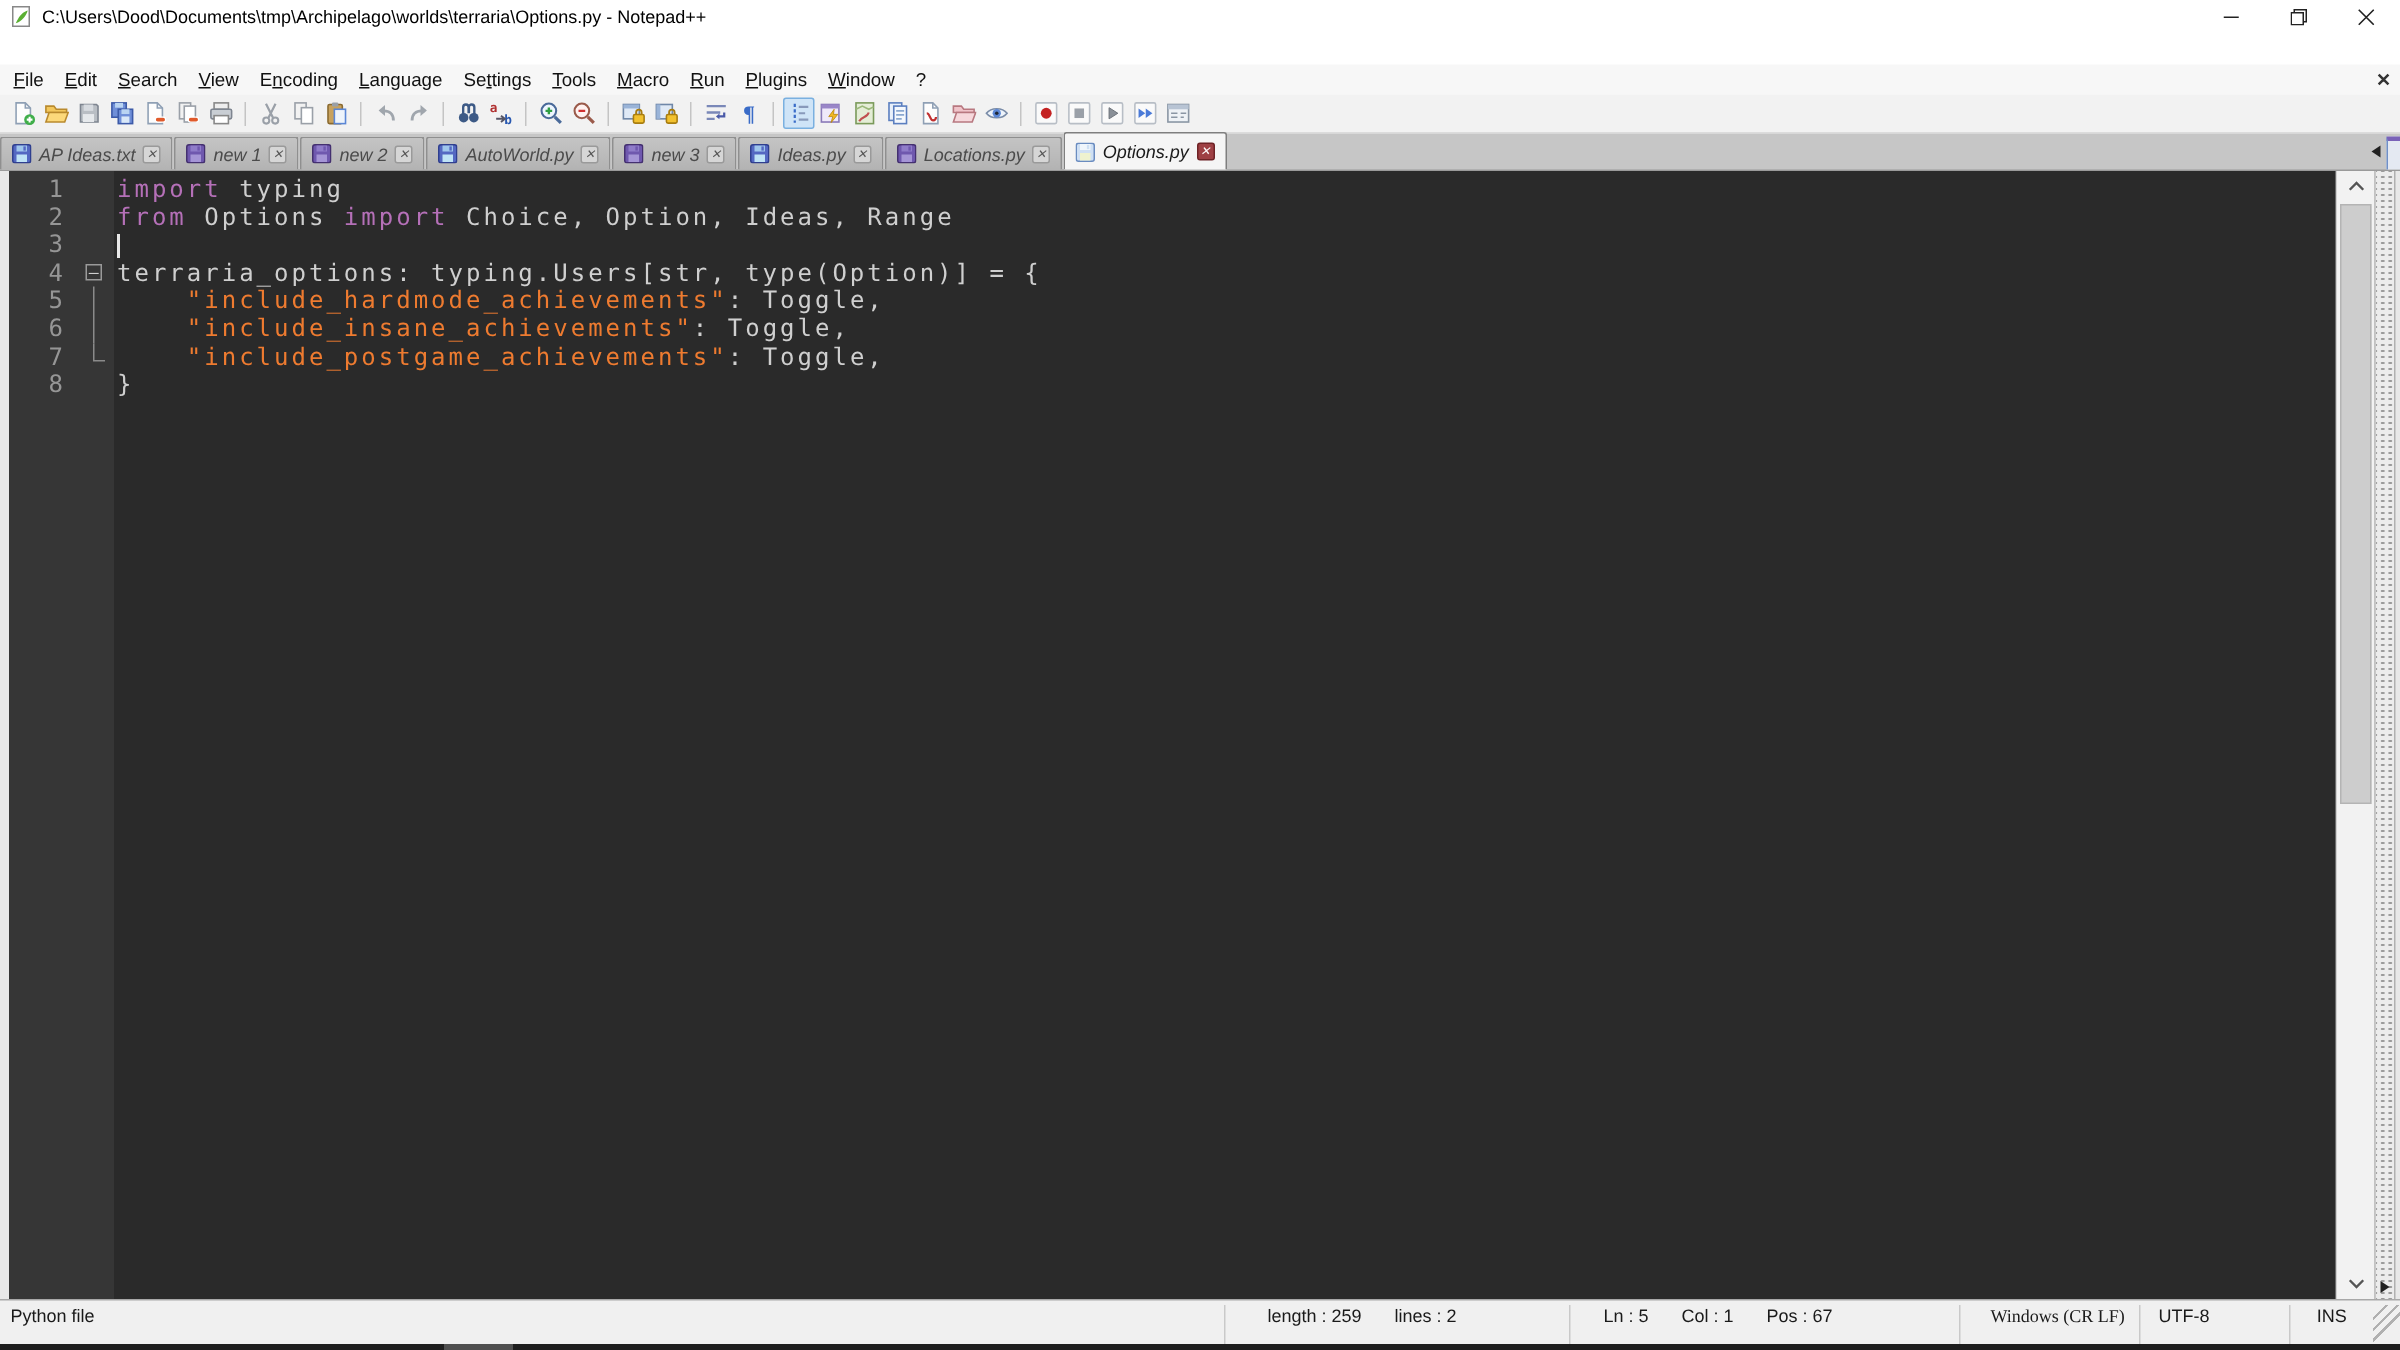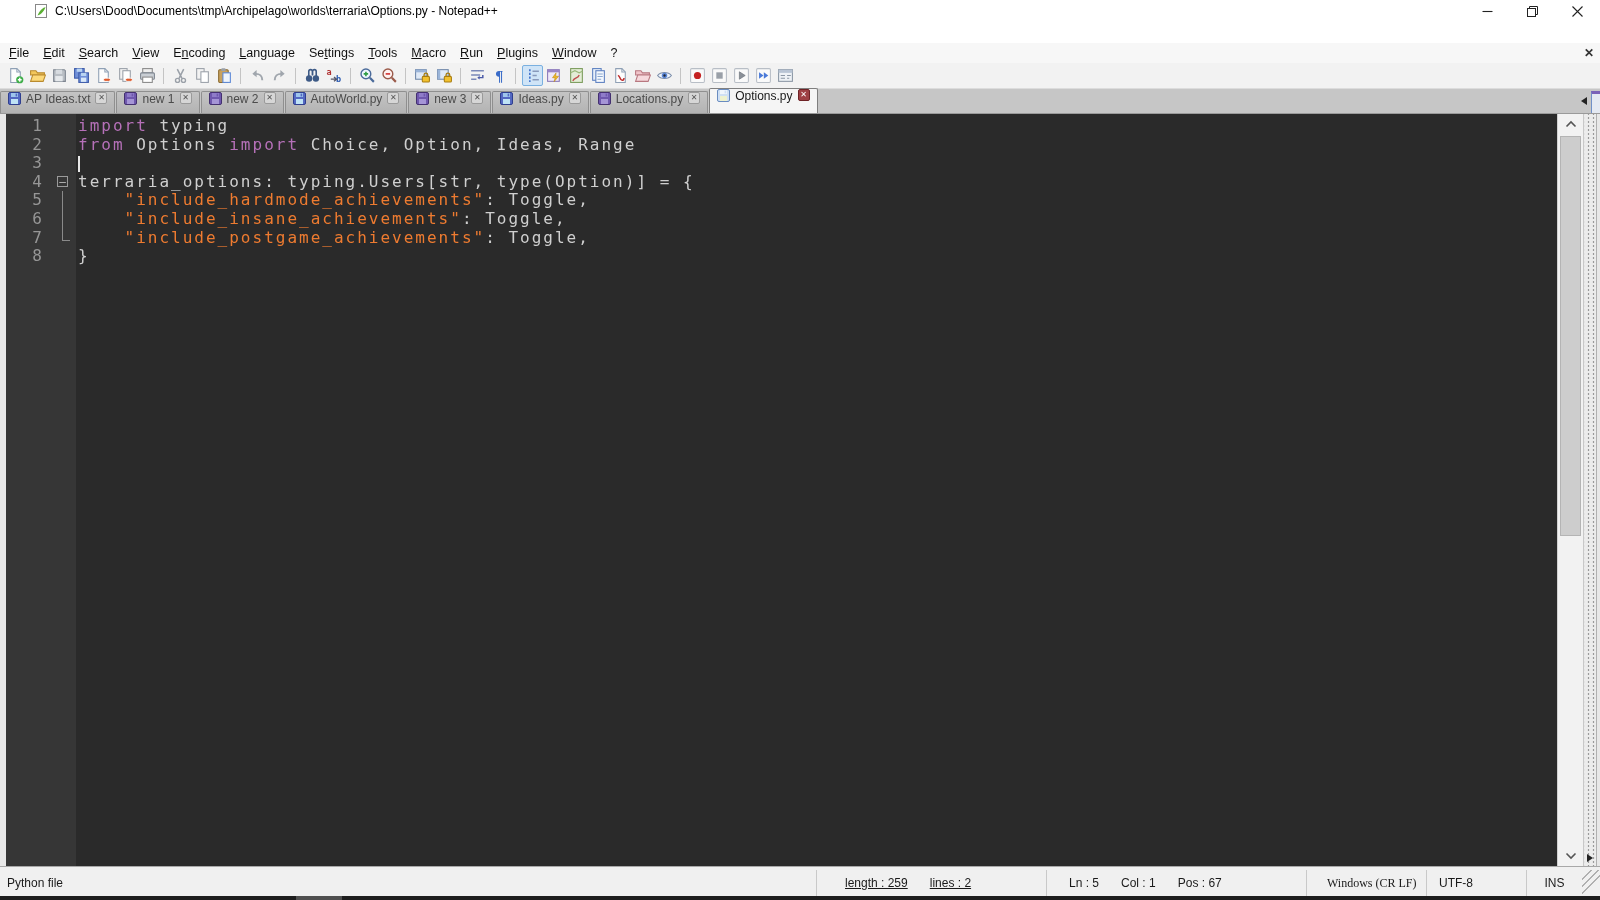--- a/index.html
+++ b/index.html
@@ -1,40 +1,40 @@
 <!DOCTYPE html>
 <html style="--kw: #b570b8; --txt: #cfcfcf; --str: #ee7b30;"><head>
 <meta charset="utf-8">
 <style>
   * { margin:0; padding:0; box-sizing:border-box; }
   html,body { width:1600px; height:900px; overflow:hidden; font-family:"Liberation Sans", sans-serif; }
   .window { width:1600px; height:900px; display:flex; flex-direction:column; background:#fff; }
 
   
-  .titlebar { height:22px; background:#ffffff; display:flex; align-items:center; flex:0 0 auto;padding-left:27px; }
+  .titlebar { height:22px; background:#ffffff; display:flex; align-items:center; flex:0 0 auto; }
   .app-icon { width:16px; height:16px; margin:0 6px 0 6px; }
   .title-text { font-size:12px; color:#000; white-space:nowrap; }
   .win-btns { margin-left:auto; display:flex; height:100%; }
   .win-btn { width:45px; height:100%; display:flex; align-items:center; justify-content:center; }
 
   
   .menubar { height:20px; background:#f7f7f7; display:flex; align-items:center; padding-left:2px; flex:0 0 auto; font-size:12.5px; color:#111;margin-top:21px; }
   .menu-item { padding:2px 7px; white-space:nowrap; }
   .menu-item u { text-decoration:underline; }
   .menu-close-x { margin-left:auto; margin-right:6px; font-size:12px; font-weight:bold; color:#333; }
 
   
   .toolbar { height:26px; background:#f2f2f2; border-bottom:1px solid #dcdcdc; display:flex; align-items:center; padding-left:4px; flex:0 0 auto; }
   .tb-btn { width:21px; height:21px; display:flex; align-items:center; justify-content:center; border:1px solid transparent; border-radius:2px; margin:0 0.5px; }
   .tb-btn.pressed { background:#cfe4f7; border-color:#7ab0e0; }
   .tb-sep { width:1px; height:16px; background:#c4c4c4; margin:0 5px; }
 
   
   .tabbar { height:25px; background:#c6c6c6; display:flex; align-items:flex-end; flex:0 0 auto; position:relative; border-bottom:1px solid #9a9a9a; }
-  .tab { height:22px; display:flex; align-items:flex-start; gap:5px; padding:0 7px; background:linear-gradient(180deg,#c4c4c4,#b3b3b3); border:1px solid #8f8f8f; border-bottom:none; border-radius:2px 2px 0 0; margin-right:1px; font-size:12px; color:#4b4b4b; white-space:nowrap; }
+  .tab { height:22px; display:flex; align-items:center; gap:5px; padding:0 7px; background:linear-gradient(180deg,#c4c4c4,#b3b3b3); border:1px solid #8f8f8f; border-bottom:none; border-radius:2px 2px 0 0; margin-right:1px; font-size:12px; color:#4b4b4b; white-space:nowrap;font-style:italic; }
   .tab.active { height:25px; background:#f5f5f5; color:#1a1a1a; position:relative; z-index:2; border-color:#7f7f7f; }
   .tab-close { width:12px; height:12px; display:flex; align-items:center; justify-content:center; background:#d6d6d6; border:1px solid #9a9a9a; border-radius:2px; font-size:8px; line-height:1; color:#555; }
   .tab.active .tab-close { background:#9e4044; border-color:#6e2326; color:#fff; }
   .tab-right-edge { position:absolute; right:0; top:0; height:100%; display:flex; align-items:center; }
   .tab-scroll-left { width:0; height:0; border-top:4px solid transparent; border-bottom:4px solid transparent; border-right:6px solid #222; margin-right:4px; }
   .tab-fragment { width:9px; height:22px; background:#e4e9f2; border-top:3px solid #7a62b8; border-left:1px solid #7090c8; align-self:flex-end; }
 
   
   .main { flex:1 1 auto; display:flex; min-height:0; border-left:6px solid #e8e8e8; background:#2a2a2a; }
   .editor { flex:1 1 auto; position:relative; overflow:hidden;
@@ -60,23 +60,23 @@
   .vs-thumb { position:absolute; left:2px; right:2px; top:2px; height:400px; background:#cdcdcd; border:1px solid #b4b4b4; }
   .splitter { width:13px; flex:0 0 auto; background:#ececec;
       background-image:radial-gradient(#9a9a9a 1px, transparent 1.2px); background-size:5px 4px; background-position:2px 2px;
       position:relative; border-left:1px solid #c8c8c8; }
   .split-arrow-bottom { position:absolute; bottom:4px; left:3px; width:0; height:0; border-top:4px solid transparent; border-bottom:4px solid transparent; border-left:6px solid #222; }
   .edge-sliver { width:4px; flex:0 0 auto; background:#e8e8e8; border-left:1px solid #b0b0b0; }
 
   
   .status-divider { height:4px; background:#f0f0f0; border-top:1px solid #a8a8a8; flex:0 0 auto; }
   .statusbar { height:26px; background:#f0f0f0; display:flex; align-items:stretch; flex:0 0 auto; font-size:12px; color:#1a1a1a; }
-  .sb-sec { display:flex; align-items:center; gap:22px; border-right:1px solid #c9c9c9; white-space:nowrap; }
+  .sb-sec { display:flex; align-items:flex-start; gap:22px; border-right:1px solid #c9c9c9; white-space:nowrap; }
   .sb-file-type { flex:1 1 auto; padding-left:7px; }
-  .sb-doc-size { width:230px; padding-left:28px;text-decoration:underline; }
+  .sb-doc-size { width:230px; padding-left:28px; }
   .sb-cursor-pos { width:260px; padding-left:22px; }
   .sb-eol { width:120px; padding-left:20px;font-family:Liberation Serif, serif; }
   .sb-encoding { width:100px; padding-left:12px; }
   .sb-insert-mode { width:55px; justify-content:center; border-right:none; }
   .sb-grip { width:18px; border-right:none;
       background-image:linear-gradient(135deg, transparent 6px, #b0b0b0 6px 7.5px, transparent 7.5px 11px, #b0b0b0 11px 12.5px, transparent 12.5px 16px, #b0b0b0 16px 17.5px, transparent 17.5px); }
 
   .bottomstrip { height:4px; background:#1e1e1e; flex:0 0 auto; position:relative; }
   .bottomstrip .seg { position:absolute; left:296px; width:46px; top:0; bottom:0; background:#4f4f4f; }
 </style>

